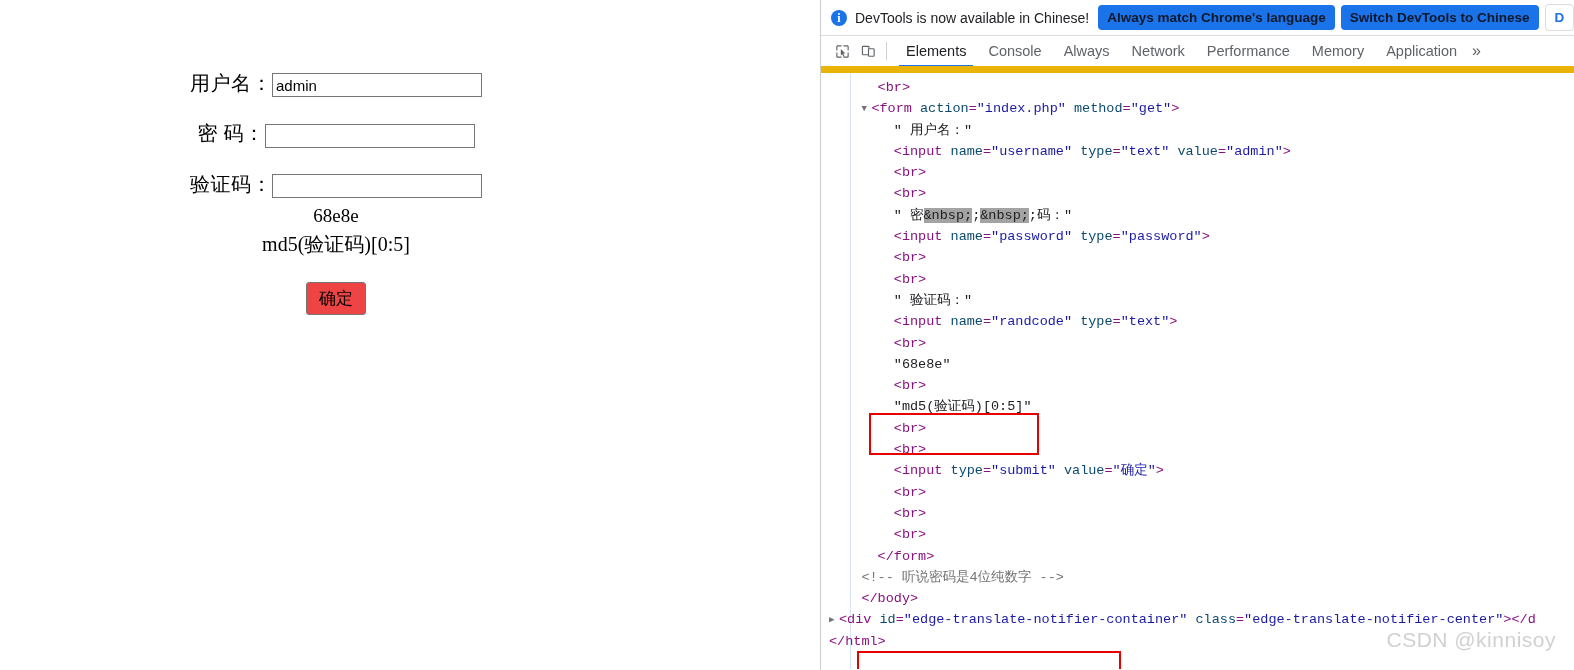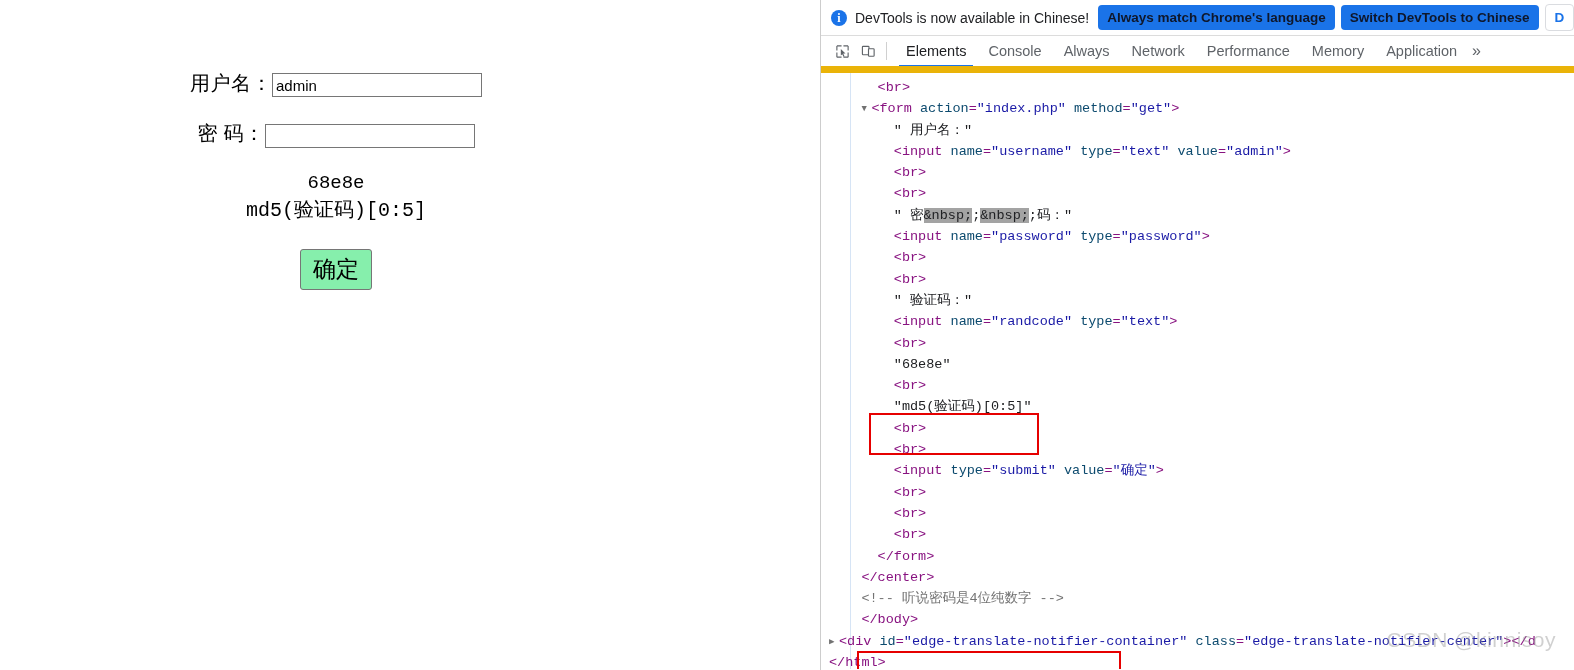--- a/index.html
+++ b/index.html
@@ -60,41 +60,41 @@
     background: #ffffff;
     font-family: "Liberation Sans", sans-serif;
     font-size: 15px;
     color: #000;
     padding: 1px 3px;
     vertical-align: middle;
     outline: none;
   }
 
   .captcha-hash {
-    font-family: Liberation Mono, monospace;
+    font-family: Liberation Serif, serif;
     font-size: 19px;
     color: #000;
     margin-top: 6px;
     line-height: 24px;
   }
   .captcha-note {
-    font-family: Liberation Mono, monospace;
+    font-family: Liberation Serif, serif;
     font-size: 20px;
     color: #000;
     line-height: 28px;
     margin-top: 2px;
   }
 
   .submit-btn {
     margin-top: 24px;
     padding: 4px 12px;
     font-family: "Liberation Serif", serif;
-    font-size: 23px;
-    color: #000;
-    background: #86efac;
+    font-size: 17px;
+    color: #000;
+    background: #ef4444;
     border: 1px solid #767676;
     border-radius: 3px;
     cursor: pointer;
   }
 
   
   #devtools {
     position: absolute;
     left: 820px; top: 0;
     width: 754px; height: 670px;
@@ -284,20 +284,23 @@
     <div class="form-wrap">
 
       <div class="field-row">
         <span class="field-label">用户名：</span><input class="field-input" type="text" value="admin" style="">
       </div>
 
       <div class="field-row">
         <span class="field-label">密  码：</span><input class="field-input" type="password" value="" style="">
       </div>
 
+      <div class="field-row">
+        <span class="field-label">验证码：</span><input class="field-input" type="text" value="" style="">
+      </div>
 
       <div class="captcha-hash">68e8e</div>
       <div class="captcha-note">md5(验证码)[0:5]</div>
 
       <button class="submit-btn">确定</button>
     </div>
   </div>
 
   <div id="devtools">
 
@@ -367,21 +370,20 @@
           <div class="ln"><span>        </span><span class="t-text">"68e8e"</span></div>
           <div class="ln"><span>        </span><span class="t-tag">&lt;br&gt;</span></div>
           <div class="ln"><span>        </span><span class="t-text">"md5(验证码)[0:5]"</span></div>
           <div class="ln"><span>        </span><span class="t-tag">&lt;br&gt;</span></div>
           <div class="ln"><span>        </span><span class="t-tag">&lt;br&gt;</span></div>
           <div class="ln"><span>        </span><span class="t-tag">&lt;input </span><span class="t-attr">type</span><span class="t-tag">=</span><span class="t-val">"submit"</span><span class="t-tag"> </span><span class="t-attr">value</span><span class="t-tag">=</span><span class="t-val">"确定"</span><span class="t-tag">&gt;</span></div>
           <div class="ln"><span>        </span><span class="t-tag">&lt;br&gt;</span></div>
           <div class="ln"><span>        </span><span class="t-tag">&lt;br&gt;</span></div>
           <div class="ln"><span>        </span><span class="t-tag">&lt;br&gt;</span></div>
           <div class="ln"><span>      </span><span class="t-tag">&lt;/form&gt;</span></div>
-          <div class="ln"><span>    </span><span class="t-tag">&lt;/center&gt;</span></div>
           <div class="ln"><span>    </span><span class="t-cmt">&lt;!-- 听说密码是4位纯数字 --&gt;</span></div>
           <div class="ln"><span>    </span><span class="t-tag">&lt;/body&gt;</span></div>
           <div class="ln"><span></span><span class="arrow">▶</span><span class="t-tag">&lt;div </span><span class="t-attr">id</span><span class="t-tag">=</span><span class="t-val">"edge-translate-notifier-container"</span><span class="t-tag"> </span><span class="t-attr">class</span><span class="t-tag">=</span><span class="t-val">"edge-translate-notifier-center"</span><span class="t-tag">&gt;</span><span class="t-tag">&lt;/d</span></div>
           <div class="ln"><span></span><span class="t-tag">&lt;/html&gt;</span></div>
         </div>
       <div id="annotations">
           <div class="redbox" style="left: 48px; top: 340px; width: 170px; height: 42px; border-color: rgb(230, 0, 0);"></div>
           <div class="redbox" style="left: 36px; top: 578px; width: 264px; height: 41px; border-color: rgb(230, 0, 0);"></div>
         </div>
     </div>

